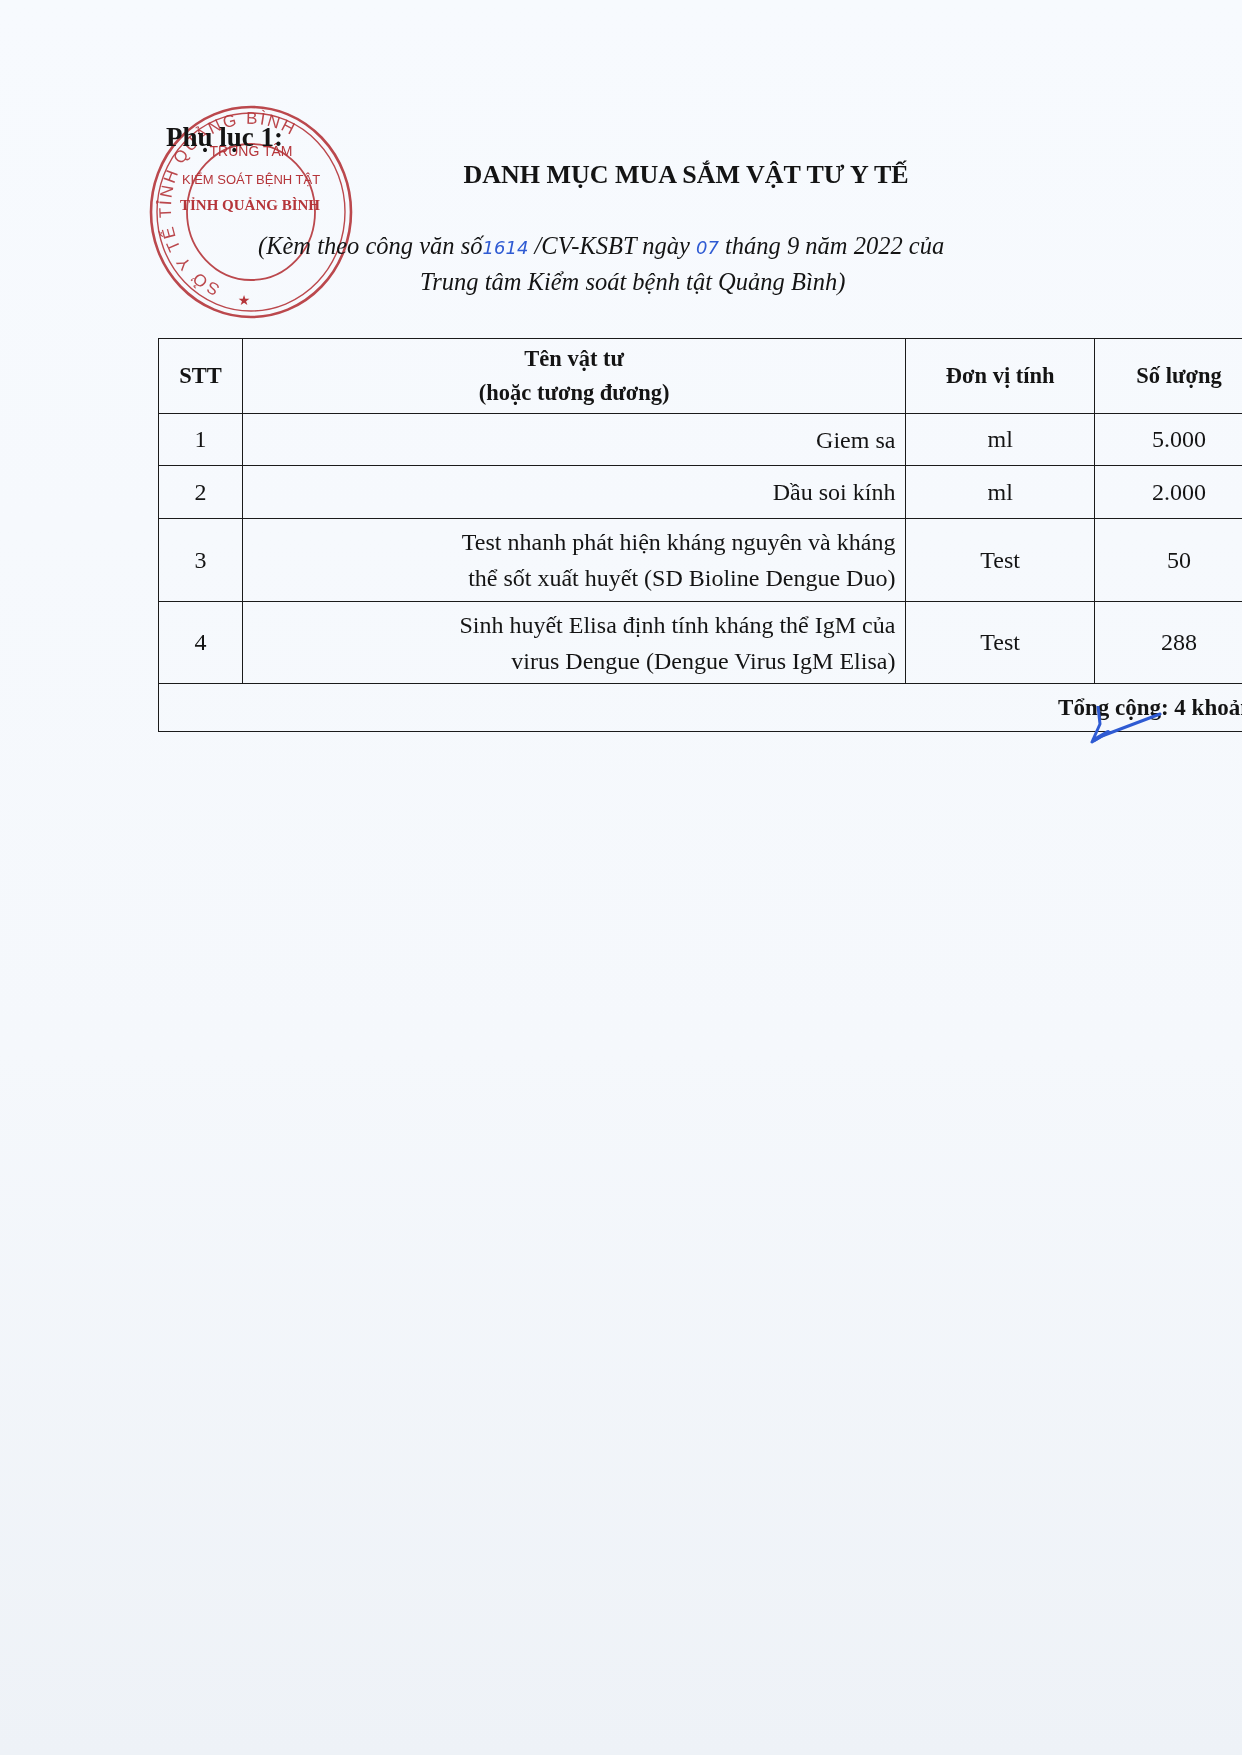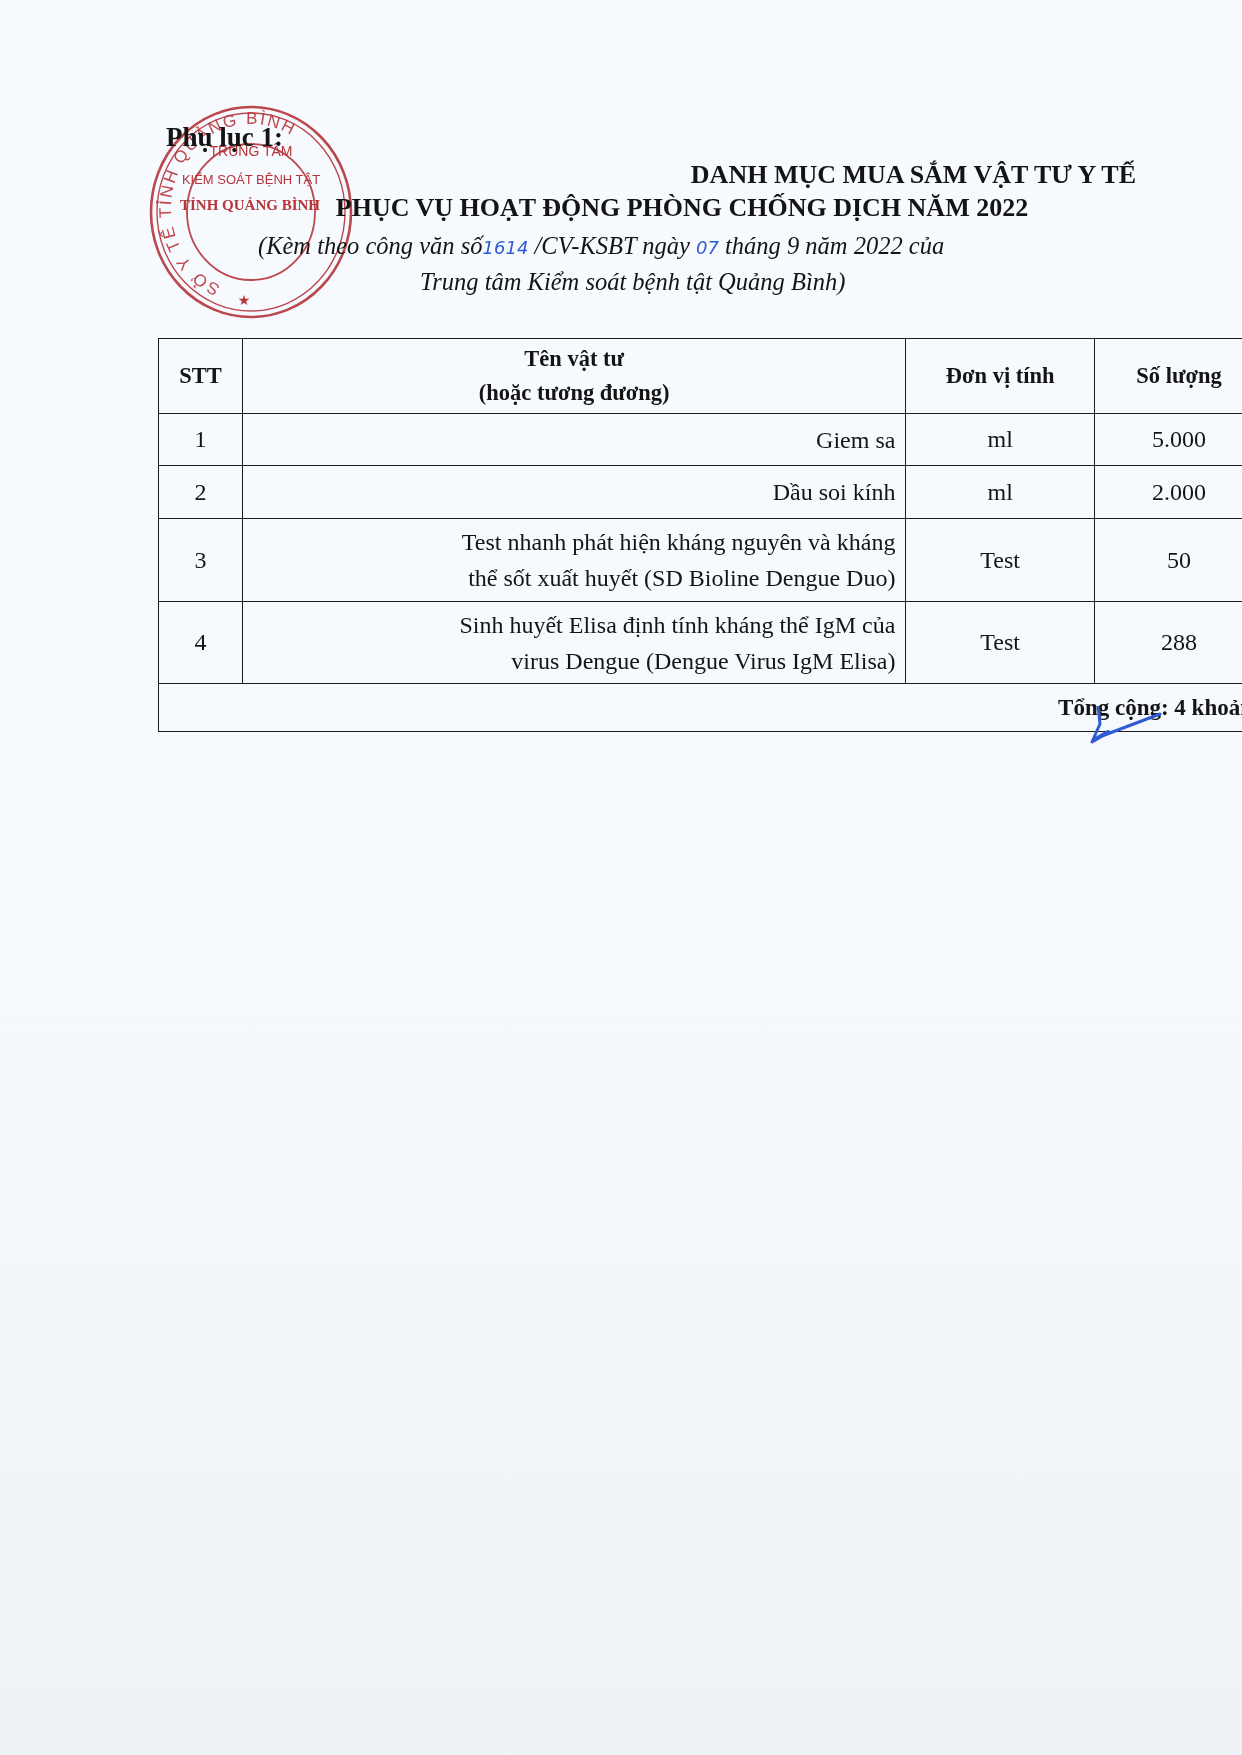--- a/index.html
+++ b/index.html
@@ -16,21 +16,21 @@
     background: linear-gradient(180deg, #f7fafe 0%, #f5f8fc 60%, #eef2f7 100%);
   }
   .appendix-label {
     position: absolute; left: 166px; top: 122px;
     font-weight: bold; font-size: 27px; letter-spacing: 0px;
   }
   .title {
     position: absolute; left: 230px; width: 900px; text-align: center;
     font-weight: bold; font-size: 26px; white-space: nowrap;
   }
-  .title.l1 { top: 160px; left: 236px; text-align: right; }
+  .title.l1 { top: 160px; left: 236px; }
   .title.l2 { top: 193px; left: 232px; }
   .subtitle {
     position: absolute; font-style: italic; font-size: 24.5px; white-space: nowrap;
   }
   .subtitle.l1 { left: 258px; top: 232px; }
   .subtitle.l2 { left: 420px; top: 268px; }
   .hw { color: #2f5bd3; font-family: "DejaVu Sans", sans-serif; font-style: italic; font-size: 18px; }
 
   
   .stamp {
@@ -88,21 +88,20 @@
     </text>
     <text x="105" y="54" text-anchor="middle" font-family="Liberation Sans, sans-serif" font-size="14" fill="#b5353a">TRUNG TÂM</text>
     <text x="105" y="82" text-anchor="middle" font-family="Liberation Sans, sans-serif" font-size="13" fill="#b5353a">KIỂM SOÁT BỆNH TẬT</text>
     <text x="104" y="108" text-anchor="middle" font-family="Liberation Serif, serif" font-weight="bold" font-size="15" fill="#b5353a">TỈNH QUẢNG BÌNH</text>
     <text x="98" y="203" text-anchor="middle" font-family="DejaVu Sans, sans-serif" font-size="14" fill="#b5353a">★</text>
   </svg>
 
   <div class="appendix-label">Phụ lục 1:</div>
 
   <div class="title l1">DANH MỤC MUA SẮM VẬT TƯ Y TẾ</div>
-  <div class="title l2">PHỤC VỤ HOẠT ĐỘNG PHÒNG CHỐNG DỊCH NĂM 2022</div>
 
   <div class="subtitle l1">
     <span>(Kèm theo công văn số</span><span class="hw">1614</span>
     <span>/CV-KSBT ngày</span>
     <span class="hw">07</span>
     <span>tháng 9 năm 2022 của</span>
   </div>
   <div class="subtitle l2">Trung tâm Kiểm soát bệnh tật Quảng Bình)</div>
 
   <table class="items">

